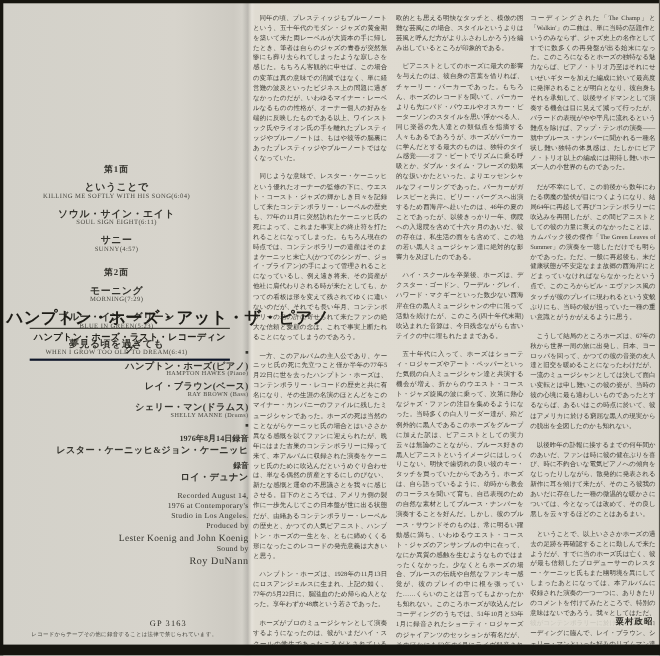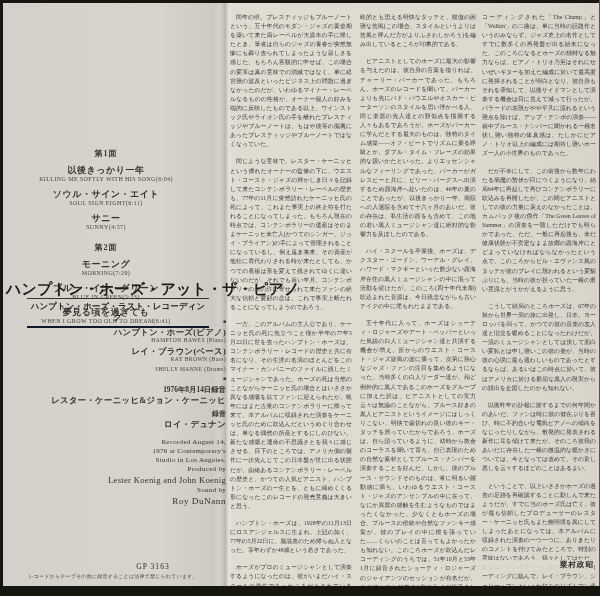--- a/index.html
+++ b/index.html
@@ -89,21 +89,21 @@
 <div class="page">
 
   <div class="left-panel"></div>
   <div class="right-panel"></div>
   <div class="fold-shadow"></div>
 
   <div class="tracklist">
     <div class="side-label">第1面</div>
 
     <div class="track">
-      <div class="track-jp">以後きっかり一年</div>
+      <div class="track-jp">ということで</div>
       <div class="track-en">KILLING ME SOFTLY WITH HIS SONG(6:04)</div>
     </div>
     <div class="track">
       <div class="track-jp">ソウル・サイン・エイト</div>
       <div class="track-en">SOUL SIGN EIGHT(6:11)</div>
     </div>
     <div class="track">
       <div class="track-jp">サニー</div>
       <div class="track-en">SUNNY(4:57)</div>
     </div>
@@ -127,20 +127,21 @@
   <div class="title-banner">ハンプトン・ホーズ・アット・ザ・ピアノ</div>
   <div class="subtitle-box">ハンプトン・ホーズ・ラスト・レコーディング</div>
 
   <div class="credits">
     <div class="bullet">■</div>
 
     <div class="credit-jp">ハンプトン・ホーズ(ピアノ)</div>
     <div class="credit-en">HAMPTON HAWES (Piano)</div>
     <div class="credit-jp">レイ・ブラウン(ベース)</div>
     <div class="credit-en">RAY BROWN (Bass)</div>
+    <div class="credit-jp">シェリー・マン(ドラムス)</div>
     <div class="credit-en">SHELLY MANNE (Drums)</div>
 
     <div class="bullet">■</div>
 
     <div class="rec-date">1976年8月14日録音</div>
     <div class="role-name">レスター・ケーニッヒ&amp;ジョン・ケーニッヒ</div>
     <div class="role-label">録音</div>
     <div class="role-name">ロイ・デュナン</div>
 
     <div class="rec-en rec-en-first">Recorded August 14,</div>

